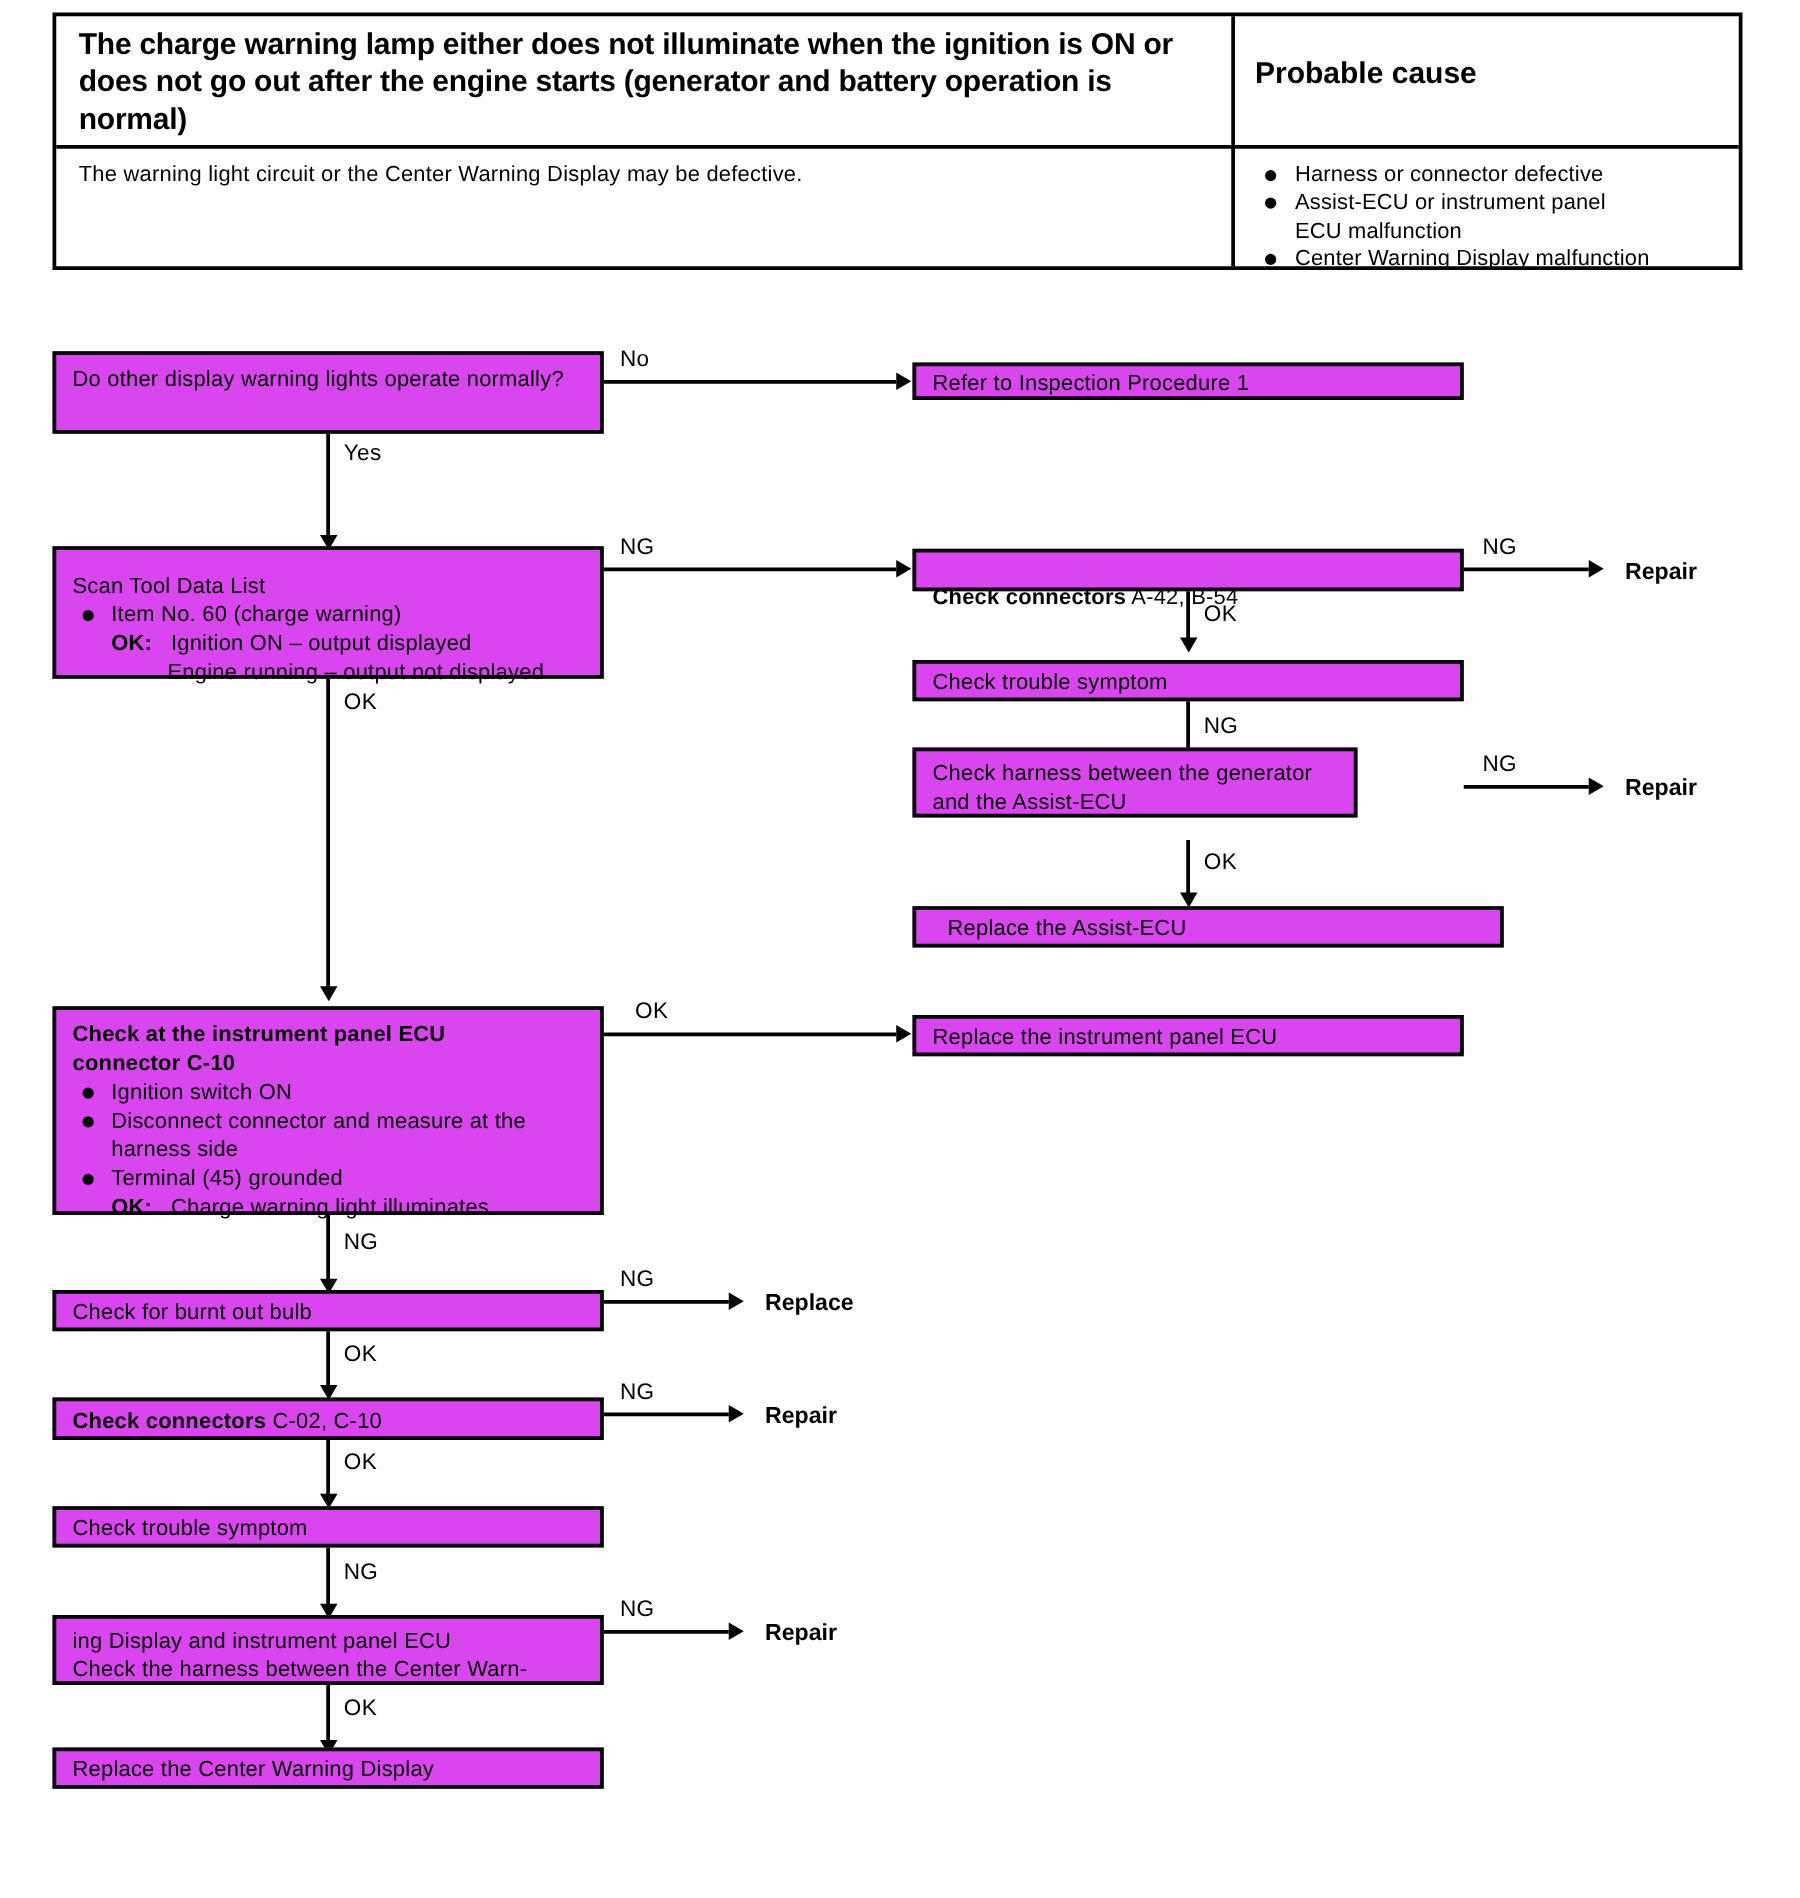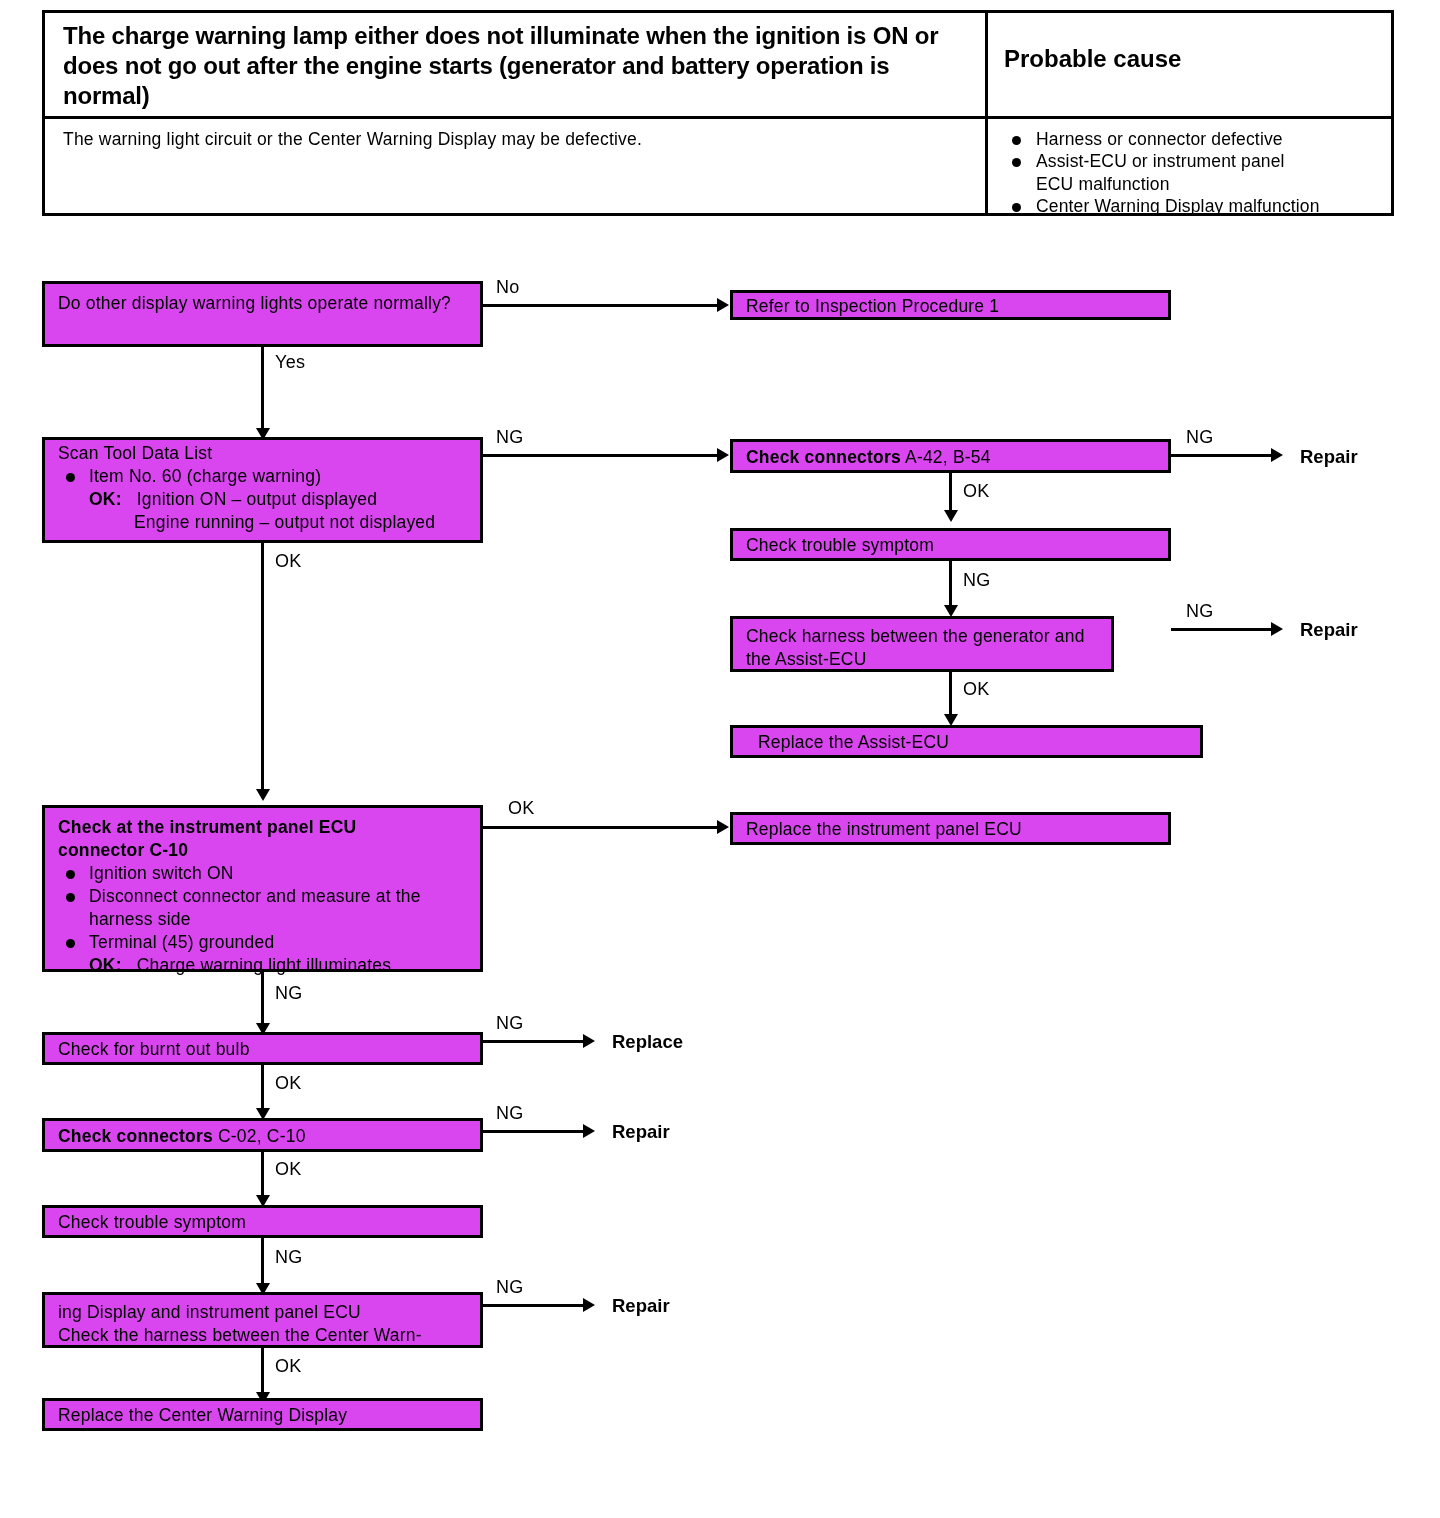--- a/index.html
+++ b/index.html
@@ -109,41 +109,41 @@
   <div class="pad" style="padding-top:2px;">
     <span>Refer to Inspection Procedure 1</span>
   </div>
 </div>
 
 <div class="vline" style="left:261px;top:347px;height:85px;"></div>
 <div class="arrow-d" style="left:256px;top:428px;"></div>
 <div class="lbl" style="left:275px;top:352px;">Yes</div>
 
 <div class="fbox" style="left:42px;top:437px;width:441px;height:106px;">
-  <div class="pad" style="padding-top:2px;">
+  <div class="pad" style="padding-top:17px;">
     <div>Scan Tool Data List</div>
     <ul class="blist">
       <li>Item No. 60 (charge warning)</li>
       <li class="nb">
         <b>OK:</b>
         <span class="ind" style="width:10px;"></span><span>Ignition ON – output displayed</span>
       </li>
       <li class="nb" style="padding-left:76px;">
         <span>Engine running – output not displayed</span>
       </li>
     </ul>
   </div>
 </div>
 
 <div class="hline" style="left:483px;top:454px;width:234px;"></div>
 <div class="arrow-r" style="left:717px;top:448px;"></div>
 <div class="lbl" style="left:496px;top:427px;">NG</div>
 
 <div class="fbox" style="left:730px;top:439px;width:441px;height:34px;">
-  <div class="pad" style="padding-top:4px;">
+  <div class="pad" style="padding-top:4px;margin-top:20px;">
     <b>Check connectors</b>
     <span>A-42, B-54</span>
   </div>
 </div>
 
 <div class="hline" style="left:1171px;top:454px;width:100px;"></div>
 <div class="arrow-r" style="left:1271px;top:448px;"></div>
 <div class="lbl" style="left:1186px;top:427px;">NG</div>
 <div class="term" style="left:1300px;top:446px;">Repair</div>
 
@@ -154,21 +154,21 @@
 <div class="fbox" style="left:730px;top:528px;width:441px;height:33px;">
   <div class="pad" style="padding-top:3px;">
     <span>Check trouble symptom</span>
   </div>
 </div>
 
 <div class="vline" style="left:949px;top:561px;height:48px;"></div>
 <div class="arrow-d" style="left:944px;top:605px;"></div>
 <div class="lbl" style="left:963px;top:570px;">NG</div>
 
-<div class="fbox" style="left:730px;top:616px;width:384px;height:56px;">
+<div class="fbox" style="left:730px;top:598px;width:356px;height:56px;">
   <div class="pad" style="padding-top:6px;">
     <span>Check harness between the generator and the Assist-ECU</span>
   </div>
 </div>
 
 <div class="hline" style="left:1171px;top:628px;width:100px;"></div>
 <div class="arrow-r" style="left:1271px;top:622px;"></div>
 <div class="lbl" style="left:1186px;top:601px;">NG</div>
 <div class="term" style="left:1300px;top:619px;">Repair</div>
 

